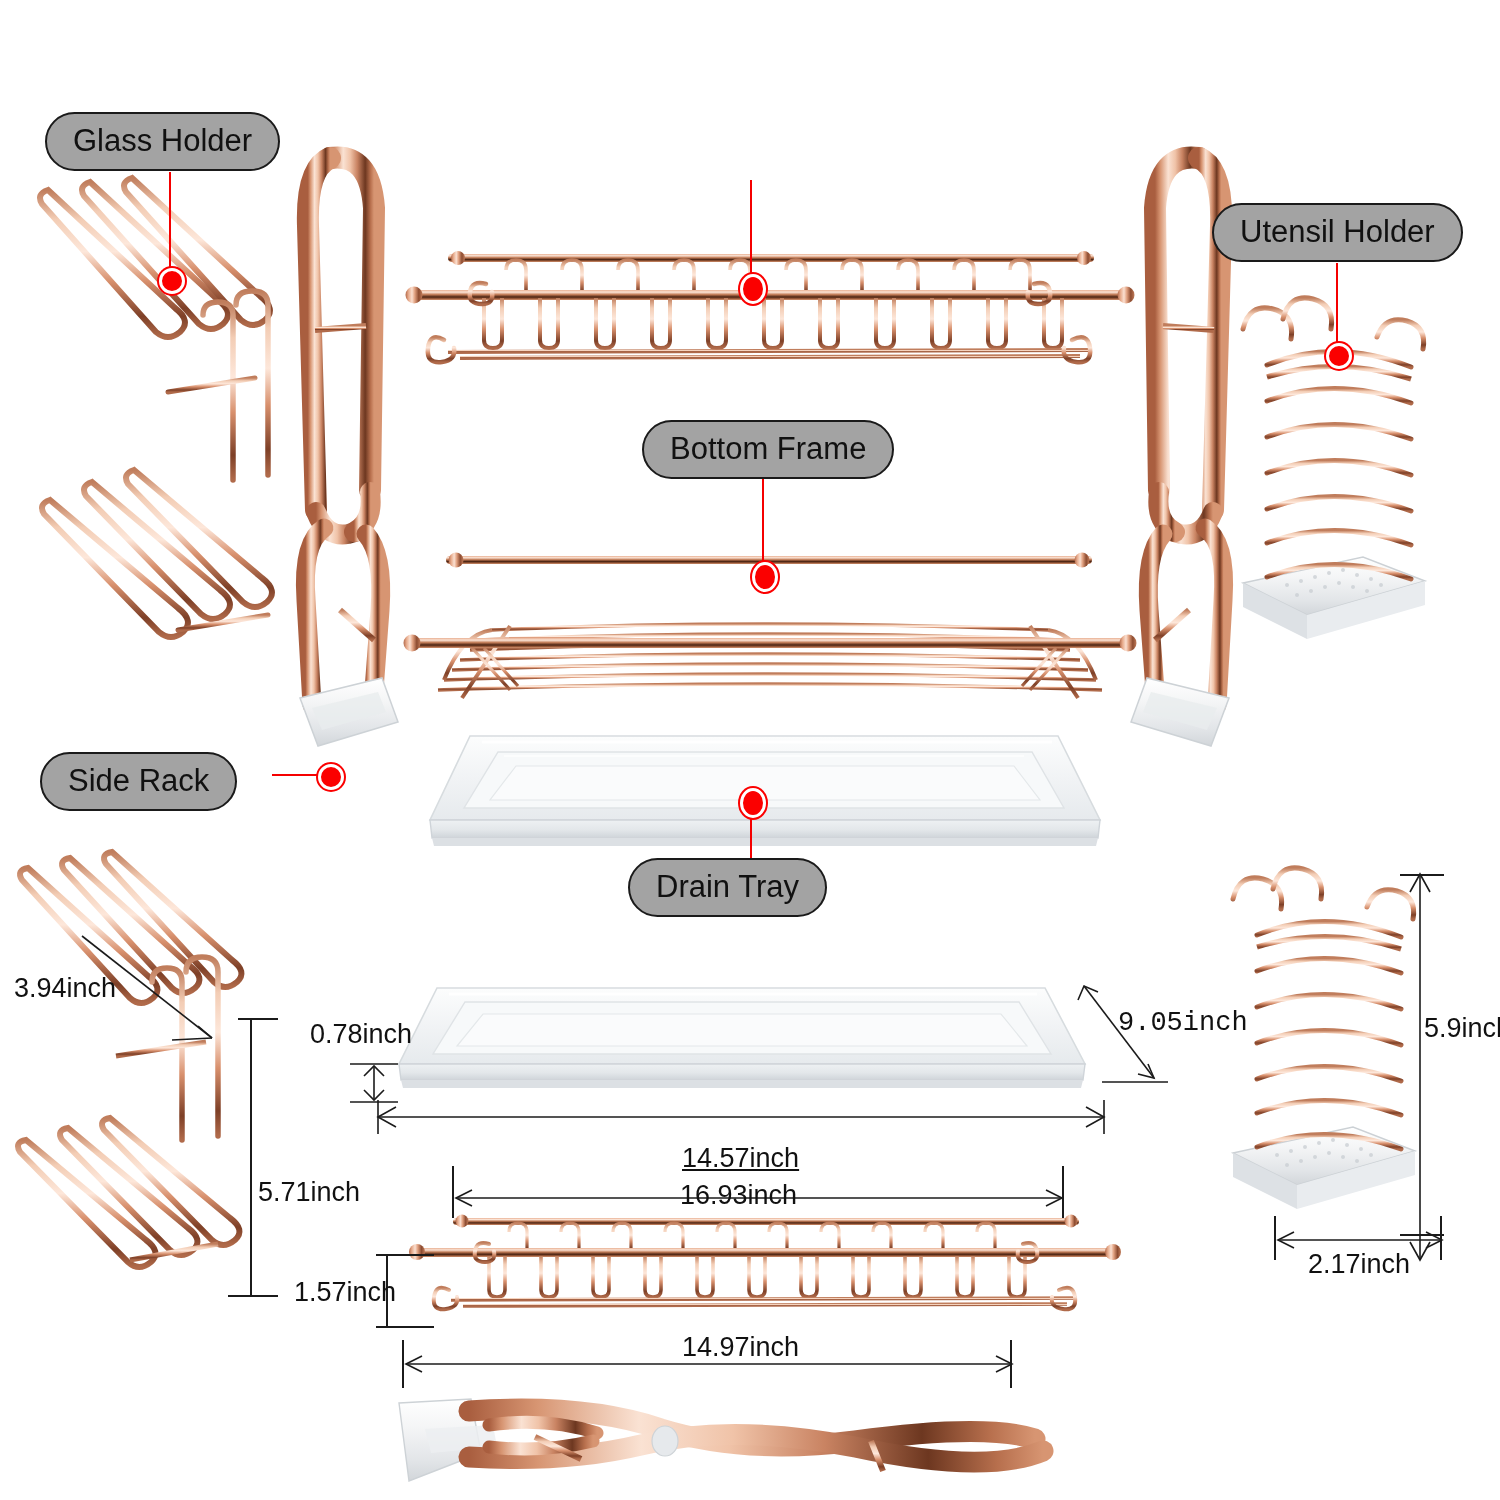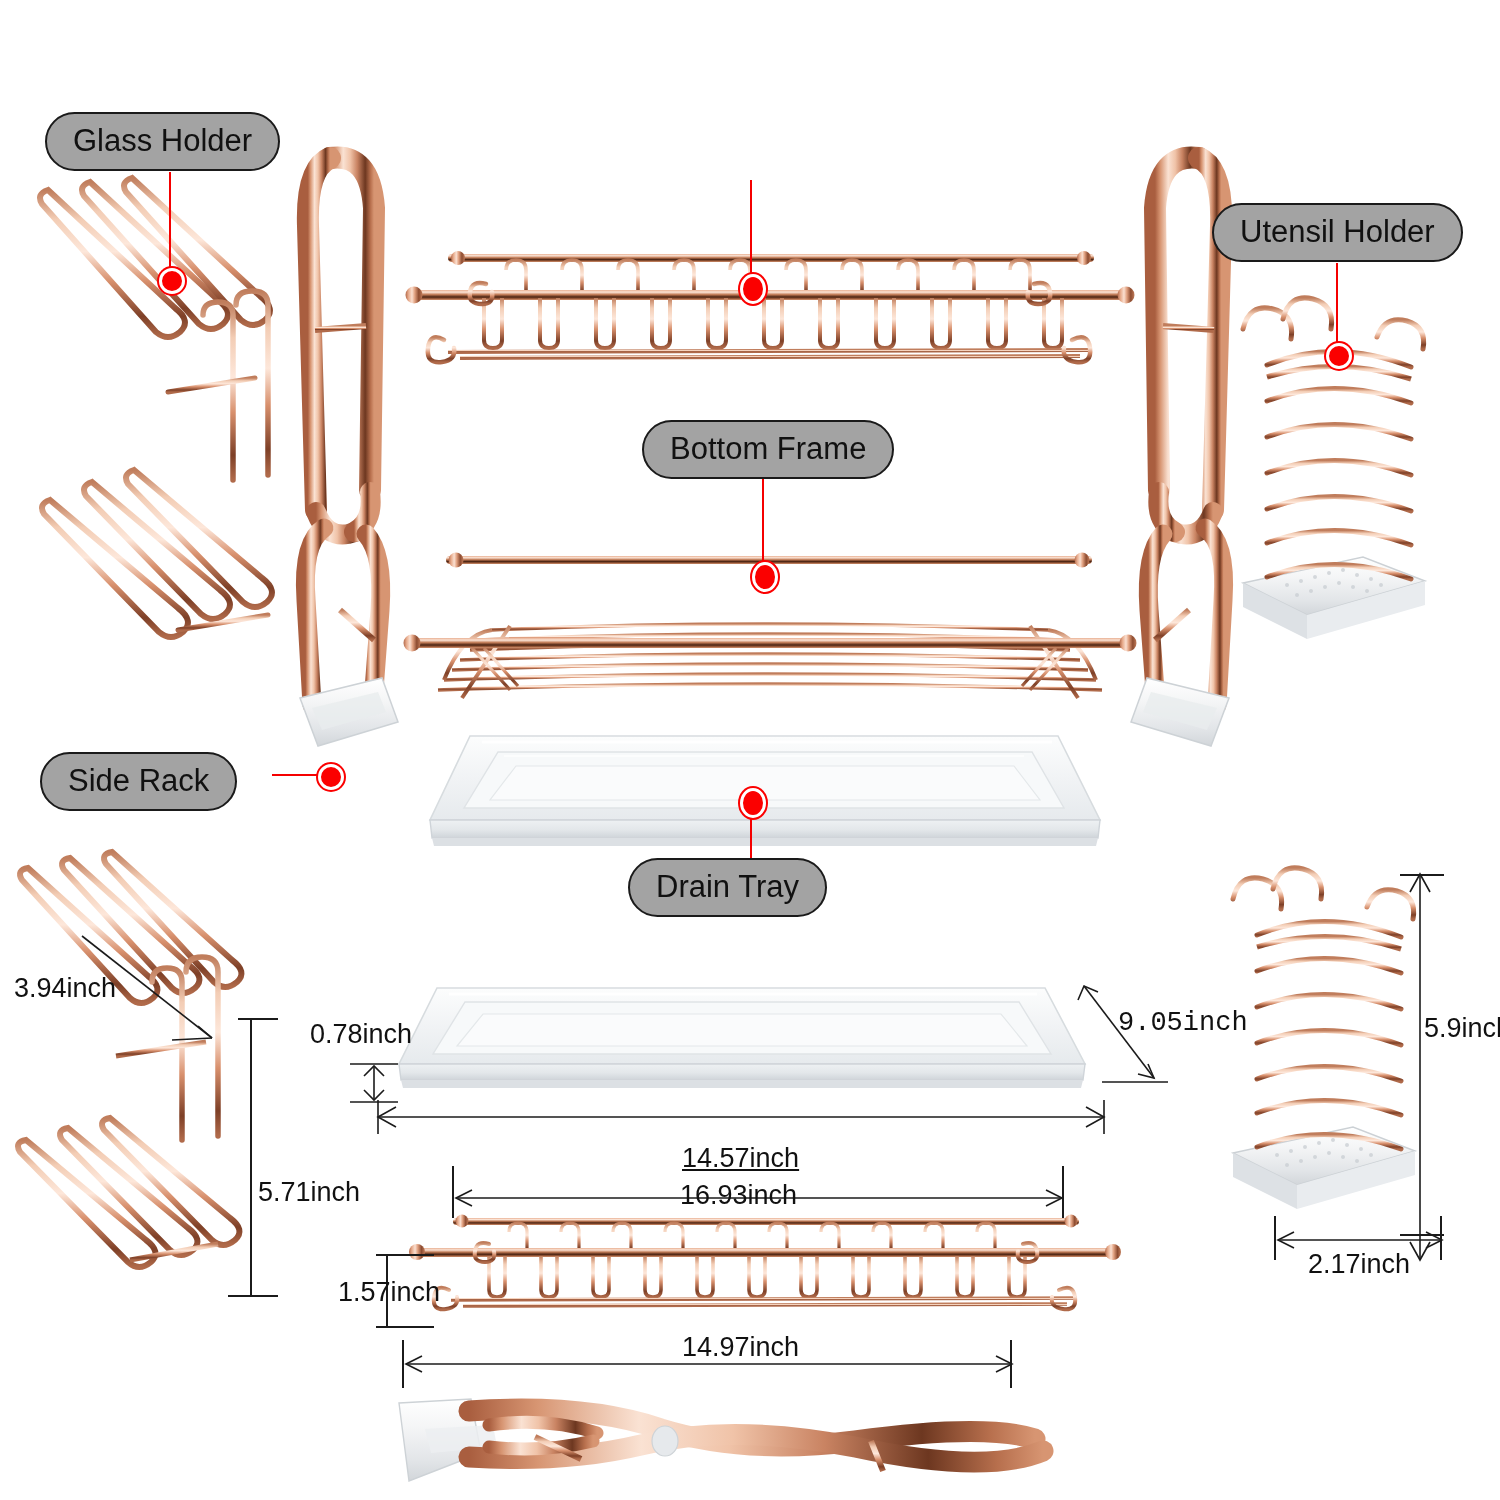--- a/index.html
+++ b/index.html
@@ -690,21 +690,21 @@
 
   <div class="dim" style="left:680px;top:1180px;">16.93inch</div>
   <svg class="arrow" style="left:450px;top:1186px;" width="620" height="24">
     <line x1="6" y1="12" x2="612" y2="12" stroke="#1b1b1b" stroke-width="1.6"></line>
     <polyline points="22,4 6,12 22,20" fill="none" stroke="#1b1b1b" stroke-width="1.6"></polyline>
     <polyline points="596,4 612,12 596,20" fill="none" stroke="#1b1b1b" stroke-width="1.6"></polyline>
   </svg>
   <div class="rule v" style="left:452px;top:1166px;height:52px;"></div>
   <div class="rule v" style="left:1062px;top:1166px;height:52px;"></div>
 
-  <div class="dim" style="left:294px;top:1277px;margin-left:44px;">1.57inch</div>
+  <div class="dim" style="left:294px;top:1277px;">1.57inch</div>
   <div class="rule v" style="left:386px;top:1254px;height:72px;"></div>
   <div class="rule h" style="left:376px;top:1254px;width:58px;"></div>
   <div class="rule h" style="left:376px;top:1326px;width:58px;"></div>
 
   <div class="dim" style="left:682px;top:1332px;">14.97inch</div>
   <svg class="arrow" style="left:400px;top:1352px;" width="620" height="24">
     <line x1="6" y1="12" x2="612" y2="12" stroke="#1b1b1b" stroke-width="1.6"></line>
     <polyline points="22,4 6,12 22,20" fill="none" stroke="#1b1b1b" stroke-width="1.6"></polyline>
     <polyline points="596,4 612,12 596,20" fill="none" stroke="#1b1b1b" stroke-width="1.6"></polyline>
   </svg>

